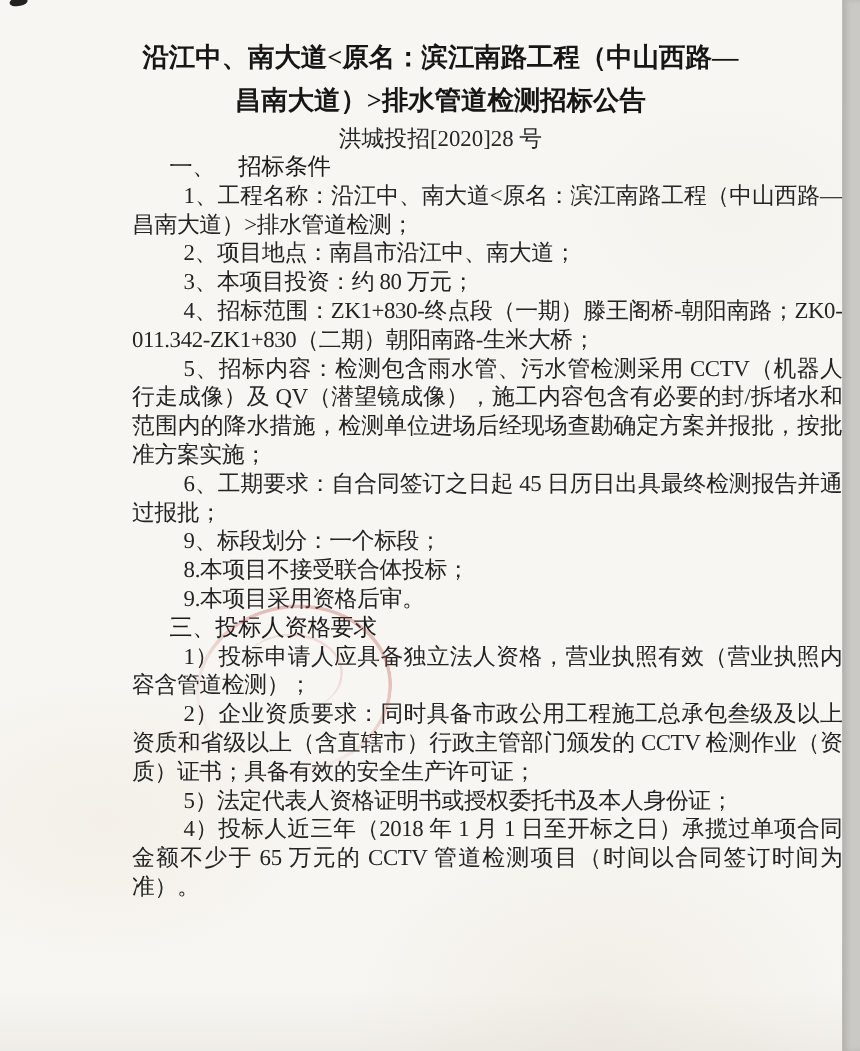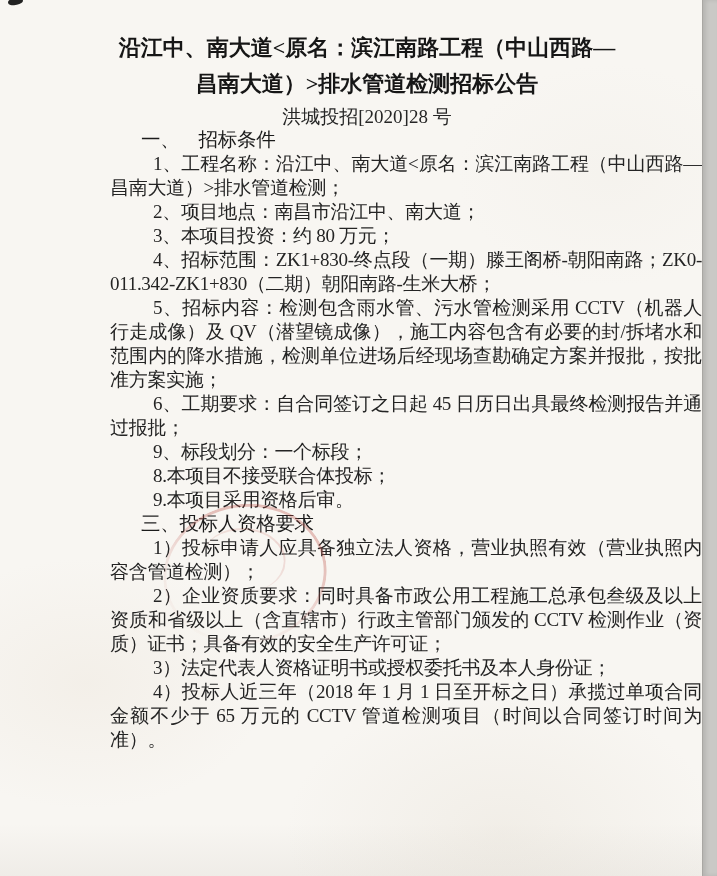--- a/index.html
+++ b/index.html
@@ -98,21 +98,21 @@
         <p class="para">5、招标内容：检测包含雨水管、污水管检测采用 CCTV（机器人行走成像）及 QV（潜望镜成像），施工内容包含有必要的封/拆堵水和范围内的降水措施，检测单位进场后经现场查勘确定方案并报批，按批准方案实施；</p>
         <p class="para">6、工期要求：自合同签订之日起 45 日历日出具最终检测报告并通过报批；</p>
         <p class="para">9、标段划分：一个标段；</p>
         <p class="para">8.本项目不接受联合体投标；</p>
         <p class="para">9.本项目采用资格后审。</p>
       </section>
       <section class="sec sec-2">
         <h2 class="sec-heading">三、投标人资格要求</h2>
         <p class="para">1）投标申请人应具备独立法人资格，营业执照有效（营业执照内容含管道检测）；</p>
         <p class="para">2）企业资质要求：同时具备市政公用工程施工总承包叁级及以上资质和省级以上（含直辖市）行政主管部门颁发的 CCTV 检测作业（资质）证书；具备有效的安全生产许可证；</p>
-        <p class="para">3）法定代表人资格证明书或授权委托书及本人身份证；</p>
+        <p class="para">5）法定代表人资格证明书或授权委托书及本人身份证；</p>
         <p class="para">4）投标人近三年（2018 年 1 月 1 日至开标之日）承揽过单项合同金额不少于 65 万元的 CCTV 管道检测项目（时间以合同签订时间为准）。</p>
       </section>
     </div>
 
   <div class="stamp"></div>
 
   <div class="scan-edge"></div>
 
 </div>
 

